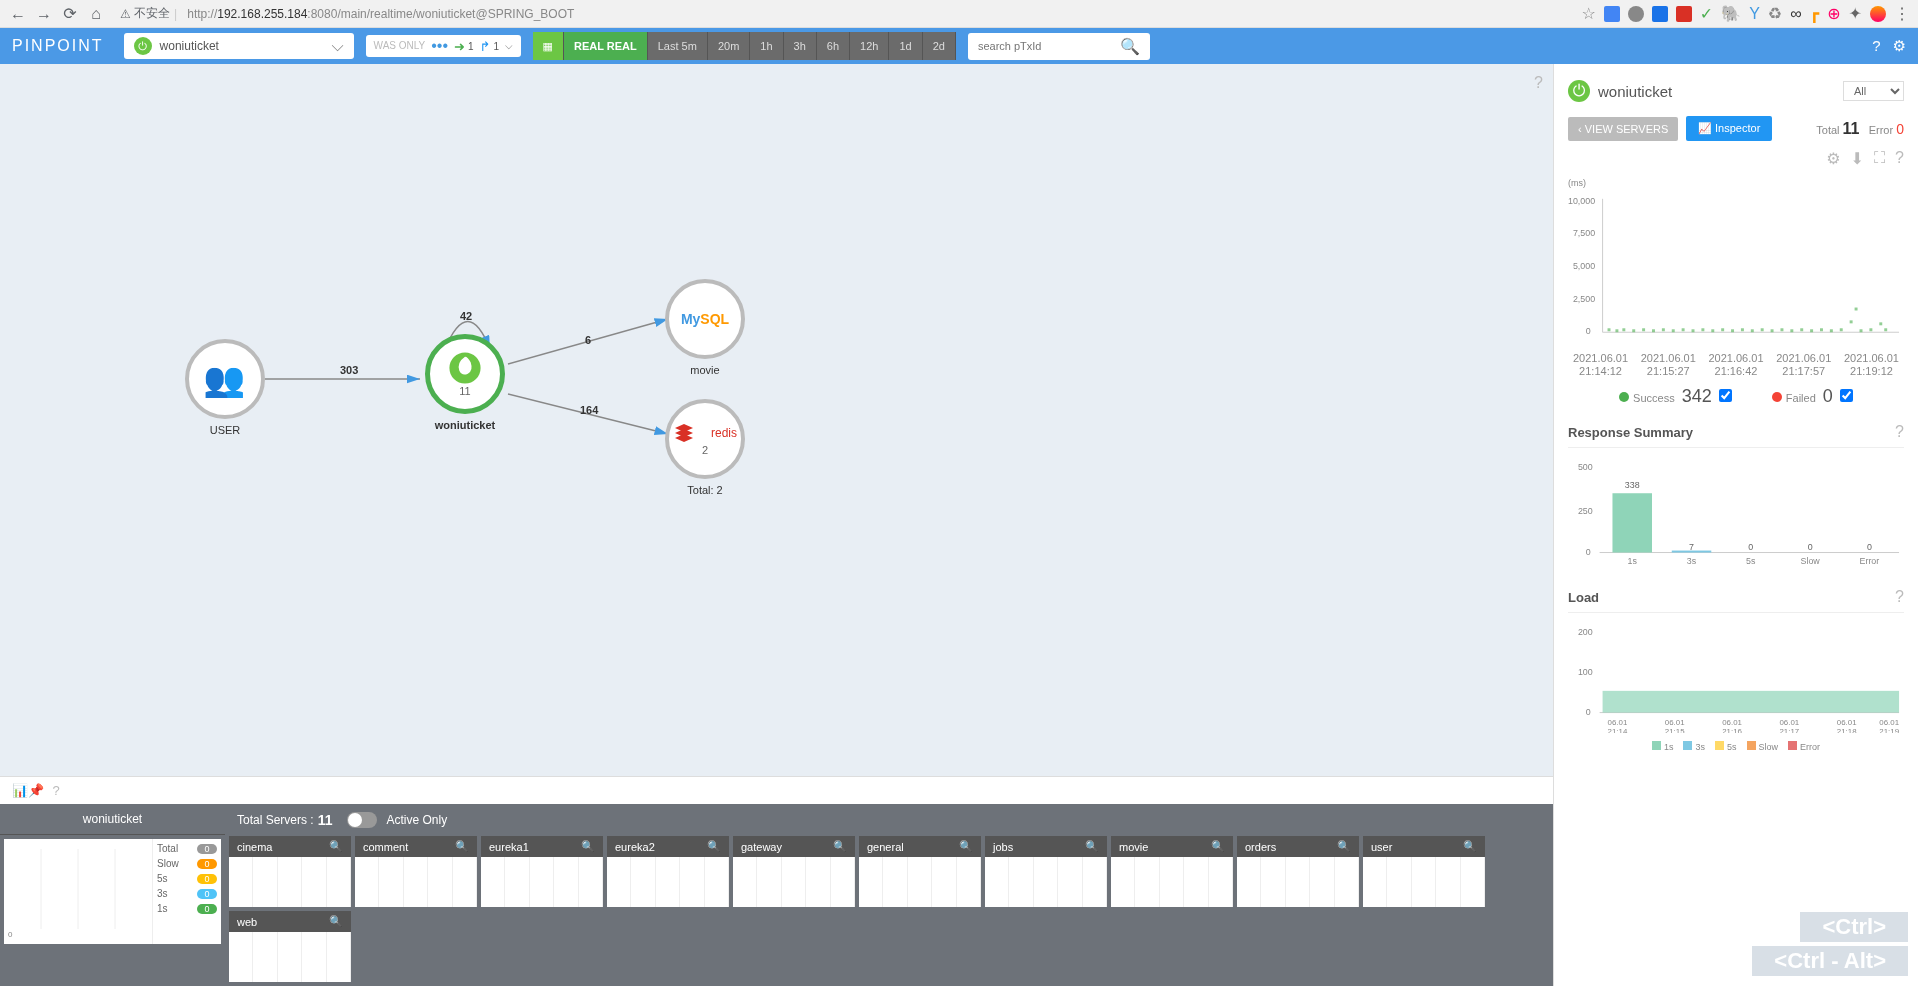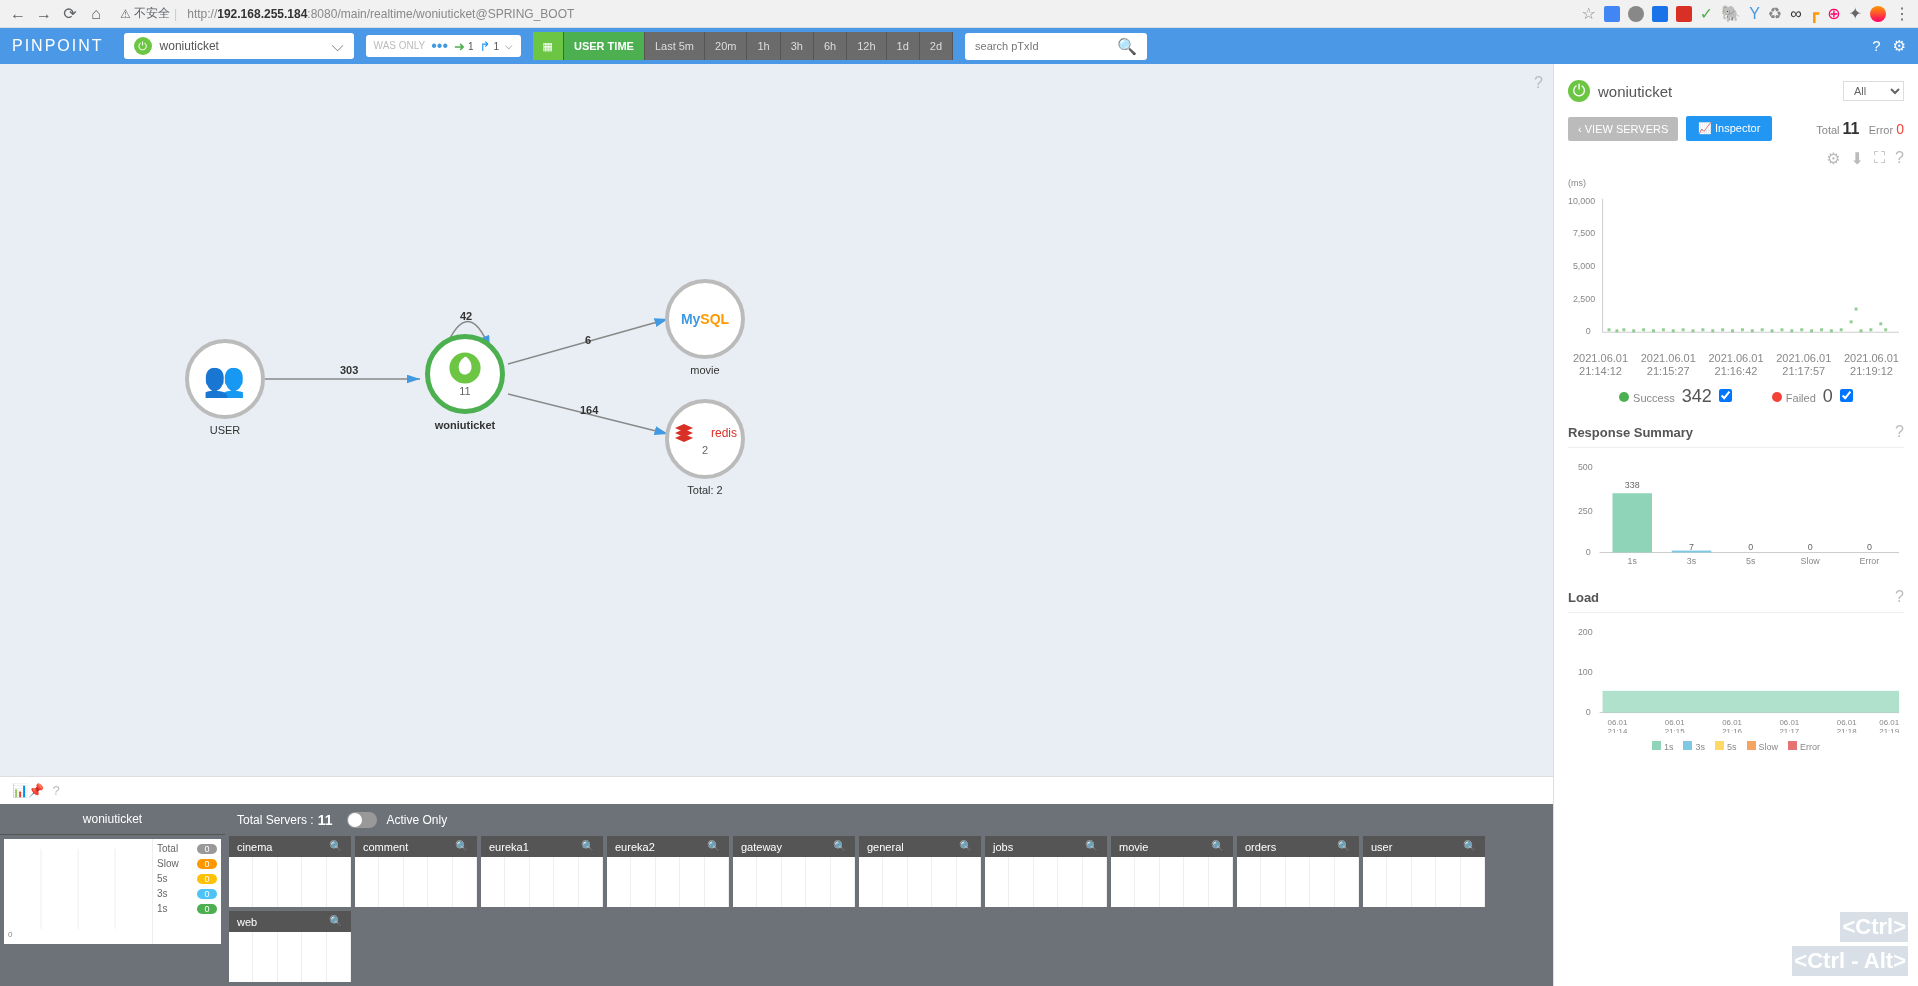--- a/index.html
+++ b/index.html
@@ -3,21 +3,21 @@
   <meta charset="utf-8">
   <style>
     * { margin: 0; padding: 0; box-sizing: border-box; font-family: Arial, sans-serif; }
     body { background: #e8eef4; overflow: hidden; }
     
     
     .browser-bar { height: 28px; background: #f1f1f1; display: flex; align-items: center; padding: 0 8px; border-bottom: 1px solid #ddd; }
     .browser-bar .nav-icon { width: 20px; height: 20px; display: flex; align-items: center; justify-content: center; color: #5f6368; cursor: pointer; margin-right: 6px; }
     .browser-bar .security { display: flex; align-items: center; color: #5f6368; font-size: 12px; margin-left: 8px; }
     .browser-bar .url { color: #888; font-size: 12px; margin-left: 6px; }
-    .browser-bar .url .dark { color: #333; font-weight: bold; }
+    .browser-bar .url .dark { color: #333; }
     .browser-bar .right-icons { margin-left: auto; display: flex; gap: 8px; align-items: center; }
     .browser-bar .ext-icon { width: 16px; height: 16px; border-radius: 2px; }
     
     
     .navbar { height: 36px; background: #4b99e6; display: flex; align-items: center; padding: 0 12px; color: #fff; }
     .logo { font-size: 16px; font-weight: 300; letter-spacing: 2px; margin-right: 20px; }
     .app-select { background: #fff; border-radius: 3px; padding: 4px 10px; display: flex; align-items: center; min-width: 230px; cursor: pointer; }
     .app-select .icon-power { width: 18px; height: 18px; background: #6cc644; border-radius: 50%; display: flex; align-items: center; justify-content: center; color: #fff; font-size: 11px; margin-right: 8px; }
     .app-select .name { color: #555; font-size: 12px; flex: 1; }
     .app-select .caret { color: #888; }
@@ -112,21 +112,21 @@
     .toggle { width: 30px; height: 16px; background: #999; border-radius: 8px; position: relative; margin: 0 10px; }
     .toggle::after { content: ''; position: absolute; width: 14px; height: 14px; background: #fff; border-radius: 50%; top: 1px; left: 1px; }
     .ar-grid { display: flex; flex-wrap: wrap; gap: 4px; padding: 0 4px 4px; }
     .ar-card { width: 122px; background: #fff; }
     .ar-card-header { background: #555; color: #fff; padding: 4px 8px; font-size: 11px; display: flex; justify-content: space-between; align-items: center; }
     .ar-card-body { height: 50px; display: flex; }
     .ar-card-body .col { flex: 1; border-right: 1px solid #eee; }
     
     
     .watermark { position: absolute; bottom: 10px; right: 10px; text-align: right; }
-    .watermark div { background: rgba(200,210,220,0.7); color: #fff; font-size: 22px; font-weight: bold; padding: 2px 2px; margin-top: 4px; display: inline-block; text-align: center; }
+    .watermark div { background: rgba(200,210,220,0.7); color: #fff; font-size: 22px; font-weight: bold; padding: 2px 22px; margin-top: 4px; display: inline-block; text-align: center; }
   </style>
 </head>
 <body>
 
 <div class="browser-bar">
   <span class="nav-icon">←</span>
   <span class="nav-icon">→</span>
   <span class="nav-icon">⟳</span>
   <span class="nav-icon">⌂</span>
   <span class="security">
@@ -171,21 +171,21 @@
         <span style="color:#555">1</span>
       </span>
     <span class="grp">
         <span class="was-arrow out">↱</span>
         <span style="color:#555">1</span>
       </span>
     <span style="color:#888">⌵</span>
   </div>
   <div class="time-range">
     <div class="time-btn cal">▦</div>
-    <div class="time-btn rt">USER TIME</div>
+    <div class="time-btn rt">REAL REAL</div>
     <div class="time-btn">Last 5m</div>
     <div class="time-btn">20m</div>
     <div class="time-btn">1h</div>
     <div class="time-btn">3h</div>
     <div class="time-btn">6h</div>
     <div class="time-btn">12h</div>
     <div class="time-btn">1d</div>
     <div class="time-btn">2d</div>
   </div>
   <div class="search-box">

